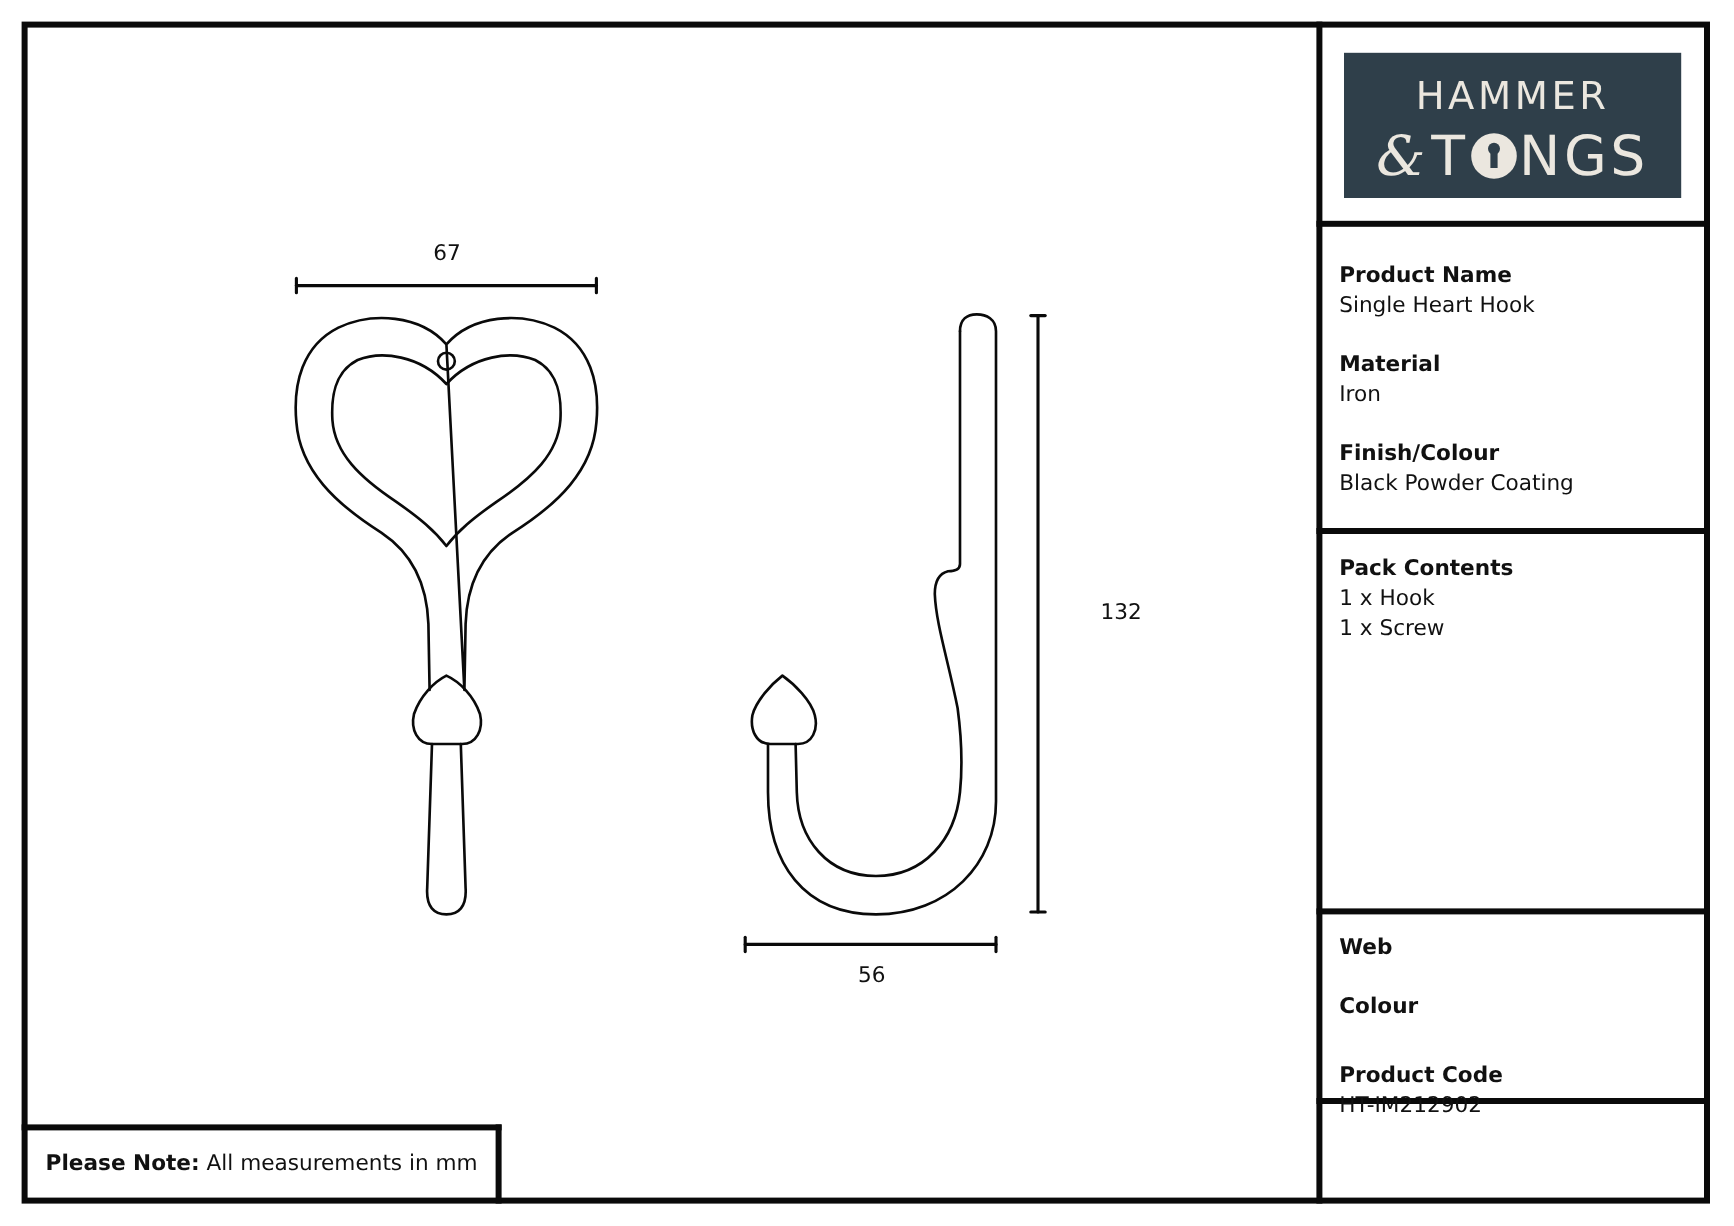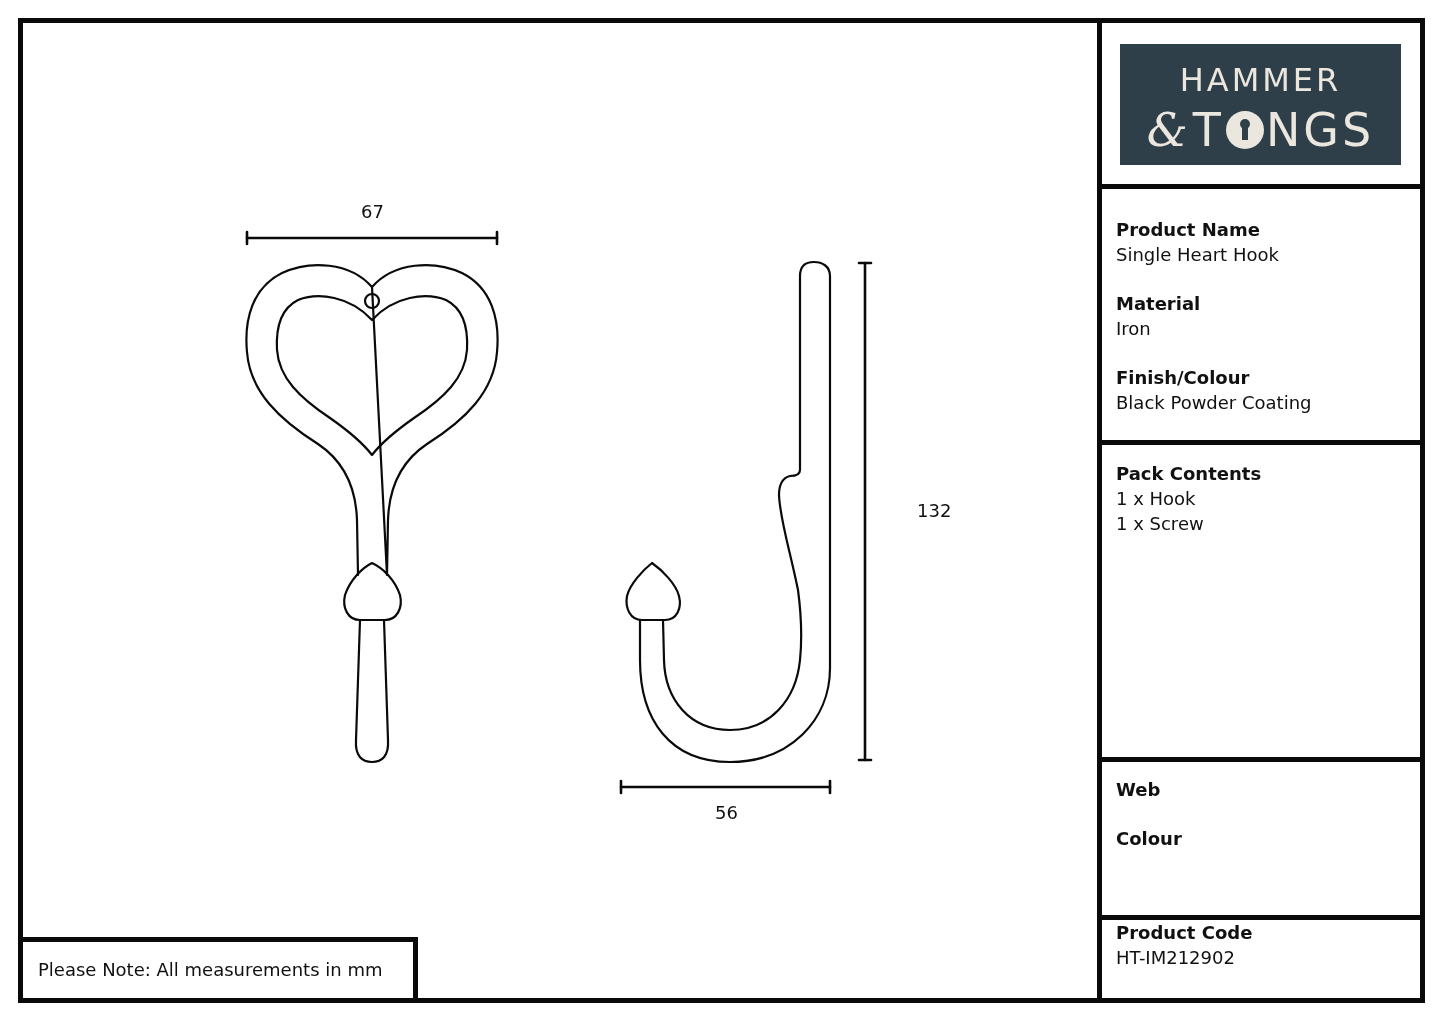--- a/index.html
+++ b/index.html
@@ -125,21 +125,21 @@
       border-bottom: none;
       border-left: none;
     }
     .note-text {
       position: absolute;
       left: 38px;
       top: 958px;
       font-size: 18px;
       line-height: 24px;
     }
-    .note-text b { font-weight: normal; text-align: right; }
+    .note-text b { font-weight: bold; text-align: right; }
     .dim-label {
       position: absolute;
       font-size: 18px;
       line-height: 20px;
     }
     svg.drawing {
       position: absolute;
       left: 0;
       top: 0;
     }
@@ -180,21 +180,21 @@
   <span class="value">1 x Hook</span>
   <span class="value">1 x Screw</span>
 </div>
 
 <div class="info" style="top:777px">
   <span class="label">Web</span>
   <div class="gap"></div>
   <span class="label">Colour</span>
 </div>
 
-<div class="info" style="top:920px">
+<div class="info" style="top:884px">
   <span class="label">Product Code</span>
   <span class="value">HT-IM212902</span>
 </div>
 
 <div class="note-box"></div>
 <div class="note-text">
   <b>Please Note:</b>
   <span>All measurements in mm</span>
 </div>
 

